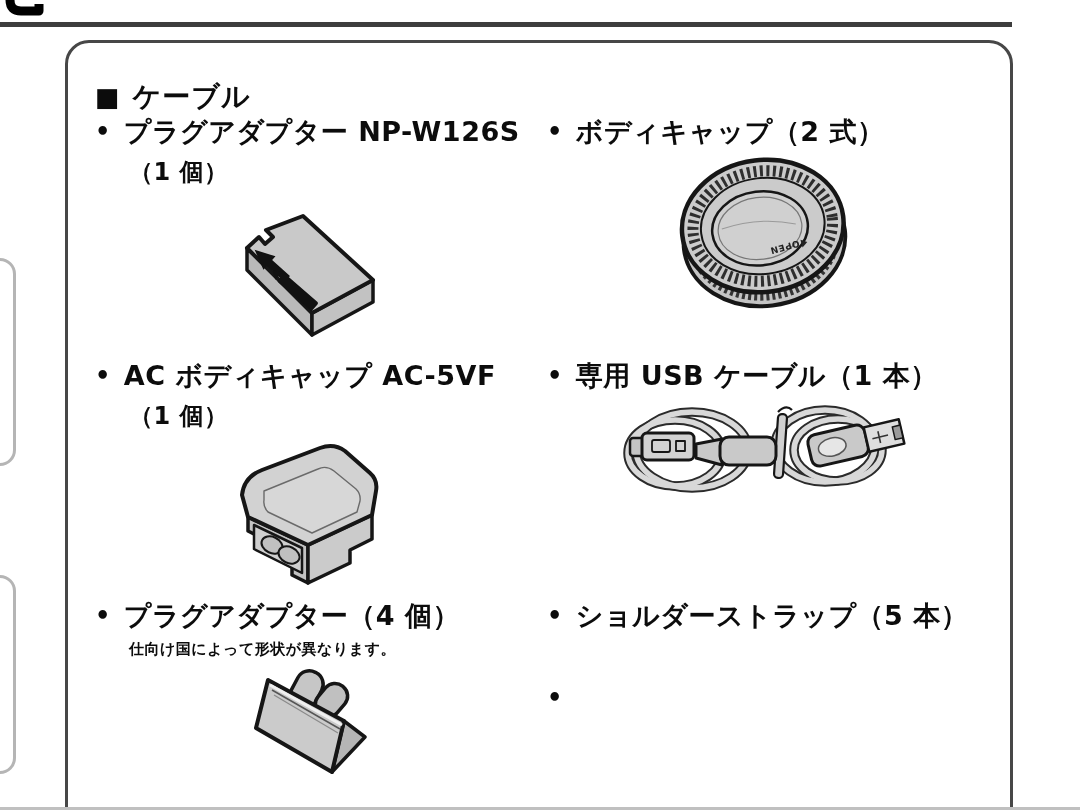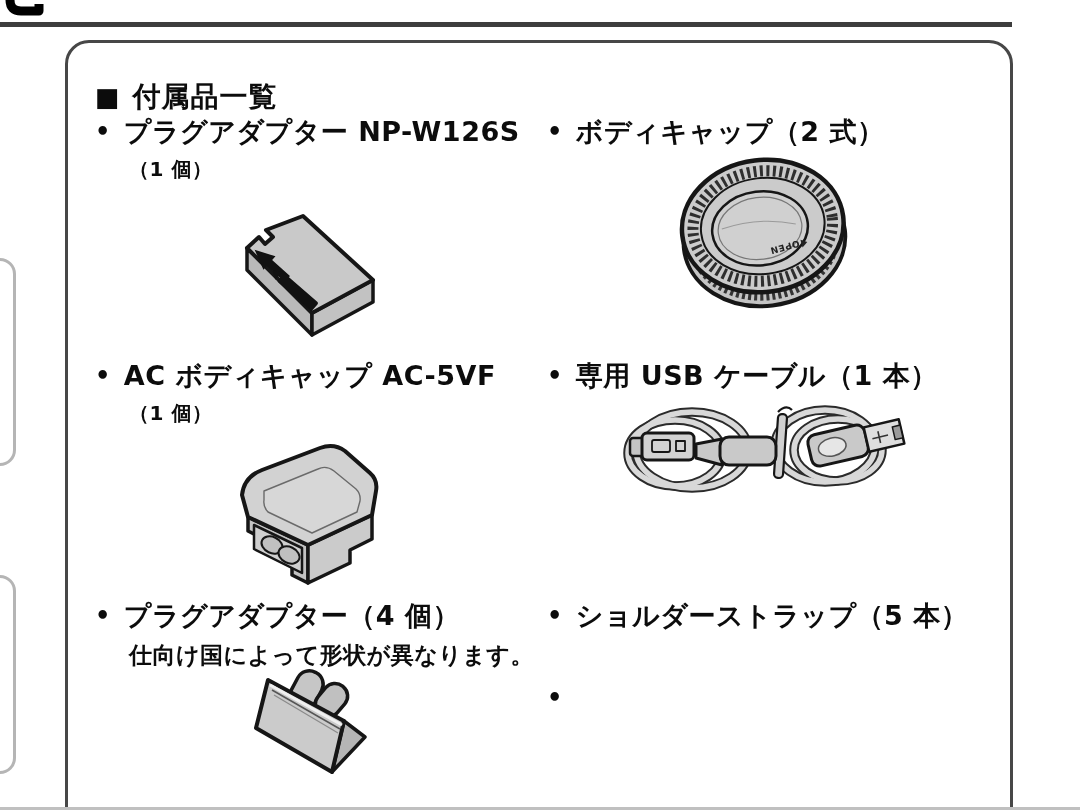--- a/index.html
+++ b/index.html
@@ -14,43 +14,43 @@
   .tab-1{top:258px;height:202px;}
   .tab-2{top:575px;height:193px;}
   .bottom-edge{position:absolute;left:0;bottom:0;width:1080px;height:3px;background:#c0c0c0;}
 
   .section-header{position:absolute;left:95px;top:78px;display:flex;align-items:center;gap:12px;
         font-size:28px;font-weight:700;letter-spacing:1px;}
   .marker{font-size:26px;line-height:1;}
   .item{position:absolute;display:flex;gap:13px;align-items:flex-start;
         font-size:27px;font-weight:600;white-space:nowrap;letter-spacing:0.5px;}
   .bullet{font-size:24px;line-height:36px;}
-  .cont-line{position:absolute;font-size:20px;font-weight:600;white-space:nowrap;letter-spacing:0.5px;}
-  .note-line{position:absolute;font-size:23px;font-weight:600;white-space:nowrap;letter-spacing:0.5px;}
+  .cont-line{position:absolute;font-size:24px;font-weight:600;white-space:nowrap;letter-spacing:0.5px;}
+  .note-line{position:absolute;font-size:15px;font-weight:600;white-space:nowrap;letter-spacing:0.5px;}
   .illus{position:absolute;}
 </style>
 </head>
 <body>
 
 <div class="page">
 
   <svg class="partial-glyph" viewBox="0 0 60 18">
     <path d="M10,-10 L10,0 Q10,11 21,11 L39,11 L39,4" fill="none" stroke="#000" stroke-width="9" stroke-linejoin="round"></path>
   </svg>
 
   <div class="top-rule"></div>
 
   <div class="edge-tab tab-1"></div>
   <div class="edge-tab tab-2"></div>
 
   <div class="accessories-box"></div>
 
   <div class="section-header">
     <span class="marker">■</span>
-    <span>付属品一覧</span>
+    <span>ケーブル</span>
   </div>
 
   <div class="item" style="left:95px;top:114px">
     <span class="bullet">•</span>
     <span>プラグアダプター NP-W126S</span>
   </div>
   <div class="cont-line" style="left:129px;top:156px">（1 個）</div>
 
   <svg class="illus" style="left:235px;top:203px" width="150" height="140" viewBox="0 0 150 140">
     <g stroke="#161616" stroke-linejoin="round">

